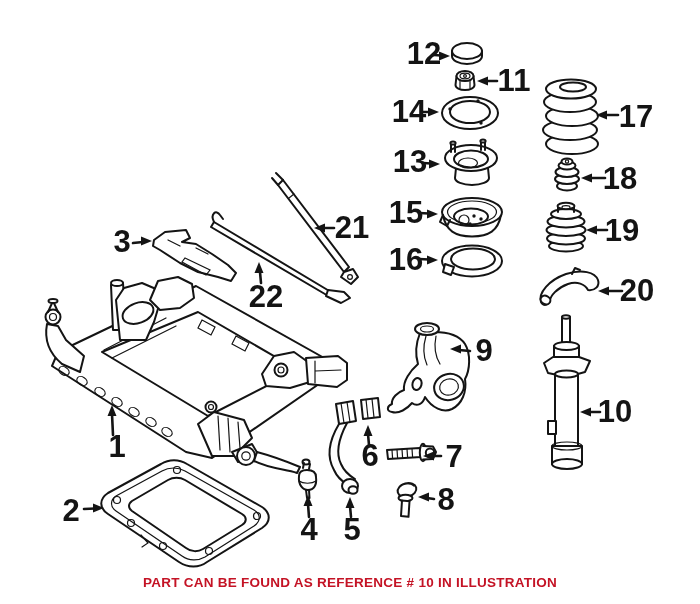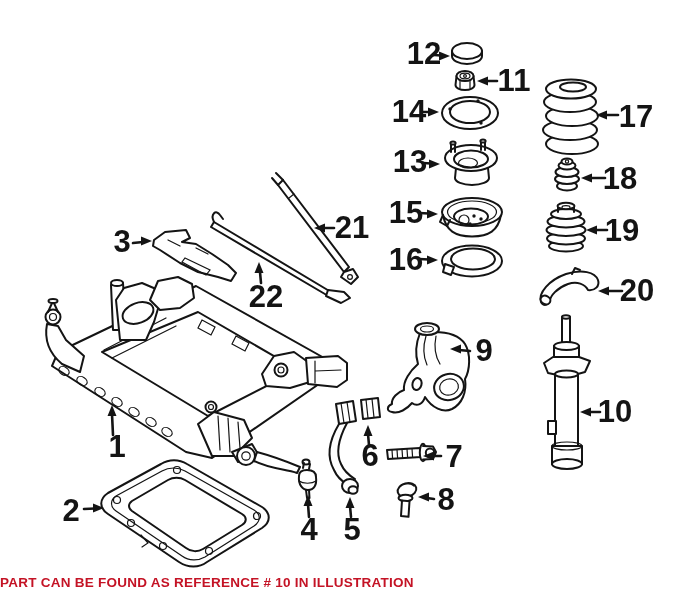--- a/index.html
+++ b/index.html
@@ -4,21 +4,21 @@
 <style>
   html,body{margin:0;padding:0;background:#fff;}
   .canvas{position:relative;width:700px;height:604px;background:var(--bg,#fff);overflow:hidden;
           font-family:"Liberation Sans",sans-serif;}
   svg .ln{stroke:var(--line,#141414);stroke-width:2;fill:none;stroke-linecap:round;stroke-linejoin:round;}
   svg .fw{stroke:var(--line,#141414);stroke-width:2;fill:#ffffff;stroke-linecap:round;stroke-linejoin:round;}
   svg .thin{stroke:var(--line,#141414);stroke-width:1.2;fill:none;stroke-linecap:round;}
   svg .fb{fill:var(--line,#141414);stroke:none;}
   svg .lbl{font:700 31px "Liberation Sans",sans-serif;fill:var(--line,#141414);stroke:none;text-anchor:middle;}
   svg .arrow{stroke:var(--line,#141414);stroke-width:2.6;stroke-linecap:round;}
-  .note{position:absolute;left:0;top:575px;width:700px;text-align:left;
+  .note{position:absolute;left:0;top:575px;width:700px;text-align:center;
         font:700 13.5px "Liberation Sans",sans-serif;letter-spacing:.25px;color:var(--note-color,#c41325);}
 </style>
 </head>
 <body>
 
 <div class="canvas">
 <svg width="700" height="604" viewBox="0 0 700 604">
 
   <g>
     <path class="fw" d="M58,352 L196,286 L342,368 L212,458 L186,452 L52,366 Z"></path>

